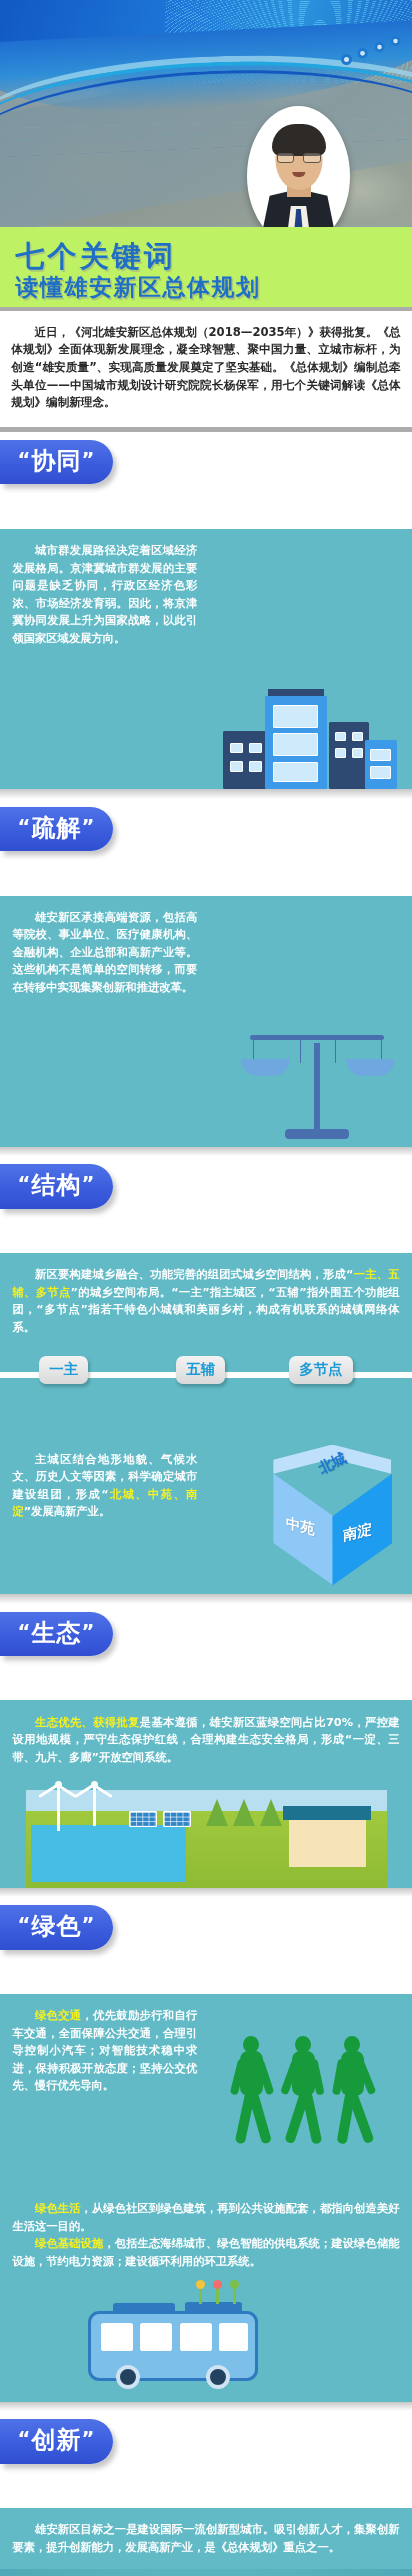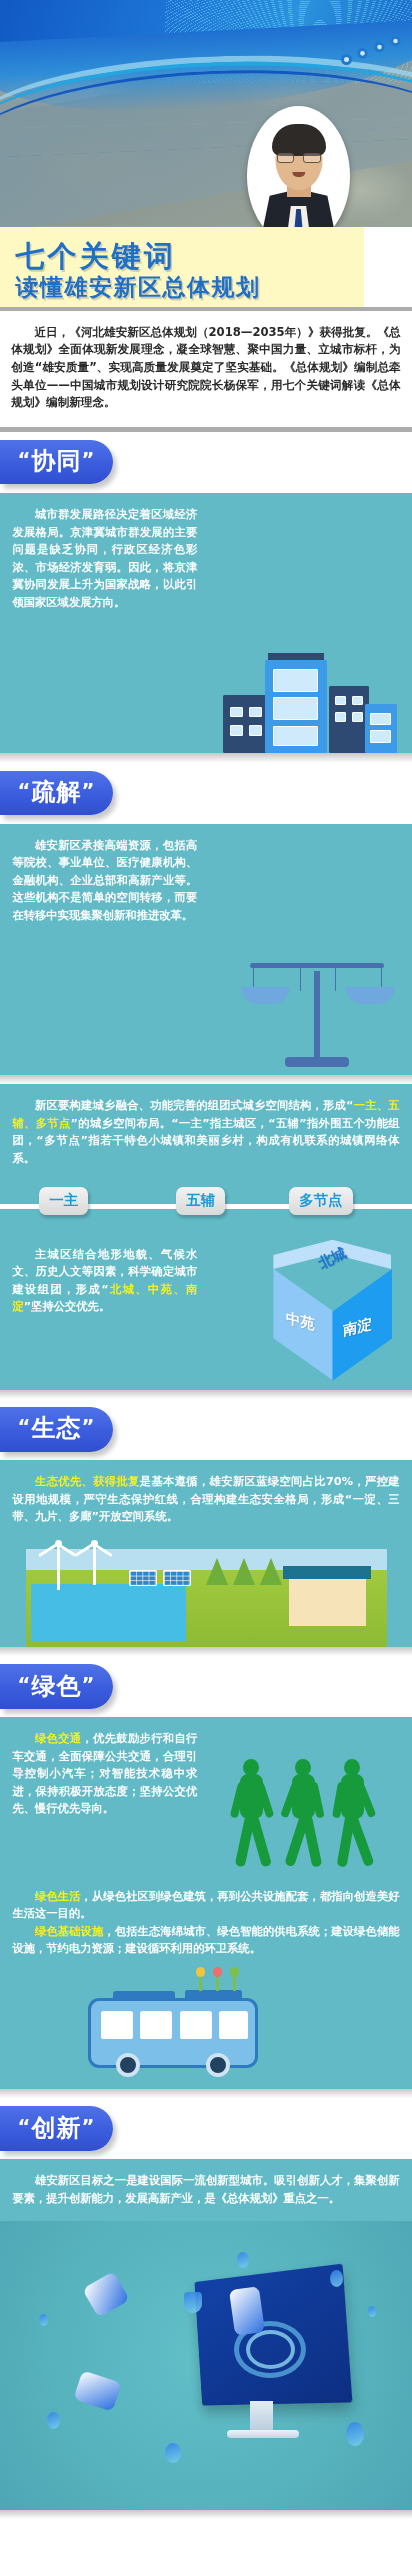--- a/index.html
+++ b/index.html
@@ -121,21 +121,21 @@
     position:absolute; top:0; width:17.5px; height:10.3px; border:1px solid #5d5346;
     border-radius:3.1px; background:rgba(255,255,255,.25);
   }
   .p-glass b:first-child{left:0}
   .p-glass b:last-child{right:0}
   .p-mouth { position:absolute; left:50%; top:66px; transform:translateX(-50%);
     width:13.4px; height:4.6px; border-radius:0 0 6.7px 6.7px; background:#8a4a3c; }
 
   
   .titleblock {
-    position:relative; width:364px; background:#fef9c3; padding: 13.4px 0 5.2px 15.5px;
+    position:relative; width:412px; background:#bef264; padding: 13.4px 0 5.2px 15.5px;
   }
   .t-main {
     font-size: 29px; font-weight:bold; color:#1f6fc6; letter-spacing:3.1px;
     line-height:1.12; text-shadow: 1.5px 1.5px 0 rgba(150,150,150,.45);
   }
   .t-sub {
     font-size: 23px; font-weight:bold; color:#1f6fc6; letter-spacing:1.5px;
     line-height:1.25; text-shadow: 1.5px 1.5px 0 rgba(150,150,150,.45);
   }
   .rule-grey { width:412px; height:4.6px; background:#acacac; }
@@ -154,21 +154,21 @@
     background: linear-gradient(180deg,#4f72e8 0%, #3b5ddd 55%, #2f4fd0 100%);
     border-radius: 0 31px 31px 0;
     box-shadow: 3.6px 4.6px 5.2px rgba(0,0,0,.22);
     color:#fff; font-size: 24px; font-weight:bold; letter-spacing:1px;
     text-align:center;
   }
   .tag .q { font-size: 19.6px; vertical-align: 3.1px; }
 
   
   .teal { background:#61bac6; position:relative; }
-  .teal-pad { padding: 13.4px 12.4px 13.4px 12.4px; }
+  .teal-pad { padding: 13.4px 12.4px 13.4px 12.4px; margin-top: 36px; }
   .body-txt {
     font-size: 11.3px; line-height:1.55; color:#ffffff; font-weight:bold;
     text-align:justify; text-indent:2em;
   }
   .body-txt.narrow { width: 185px; }
   .hl-y { color:#f7f11e; }
 
   .shadow-band { width:412px; height:9.3px;
     background: linear-gradient(180deg, rgba(0,0,0,.22), rgba(0,0,0,0)); }
 
@@ -392,36 +392,41 @@
         <div class="sc-str" style="left:62px;top:26px;"></div>
         <div class="sc-str" style="right:15.5px;top:26px;"></div>
         <div class="sc-str" style="right:62px;top:26px;"></div>
         <div class="sc-pan l"></div>
         <div class="sc-pan r"></div>
       </div>
     </div>
   </div>
   <div class="shadow-band"></div>
 
+  <div class="tagwrap">
+    <div class="tag">
+      <span class="q">“</span><span>结构</span><span class="q">”</span>
+    </div>
+  </div>
   <div class="teal">
     <div class="teal-pad" style="padding-bottom:5.2px;">
       <div class="body-txt">
         <span>新区要构建城乡融合、功能完善的组团式城乡空间结构，形成“</span><span class="hl-y">一主、五辅、多节点</span><span>”的城乡空间布局。“一主”指主城区，“五辅”指外围五个功能组团，“多节点”指若干特色小城镇和美丽乡村，构成有机联系的城镇网络体系。</span>
       </div>
     </div>
     <div class="chips">
       <div class="chip-line"></div>
       <div class="chip c1">一主</div>
       <div class="chip c2">五辅</div>
       <div class="chip c3">多节点</div>
     </div>
     <div style="position:relative; min-height:155px;">
       <div class="teal-pad" style="padding-top:11.3px;">
         <div class="body-txt narrow">
-          <span>主城区结合地形地貌、气候水文、历史人文等因素，科学确定城市建设组团，形成“</span><span class="hl-y">北城、中苑、南淀</span><span>”坚持公交优先。</span>
+          <span>主城区结合地形地貌、气候水文、历史人文等因素，科学确定城市建设组团，形成“</span><span class="hl-y">北城、中苑、南淀</span><span>”发展高新产业。</span>
         </div>
       </div>
       <div class="cube">
         <div class="top"></div>
         <div class="facel"></div>
         <div class="facer"></div>
         <div class="cube-lbl bei">北城</div>
         <div class="cube-lbl zhong">中苑</div>
         <div class="cube-lbl nan">南淀</div>
       </div>

